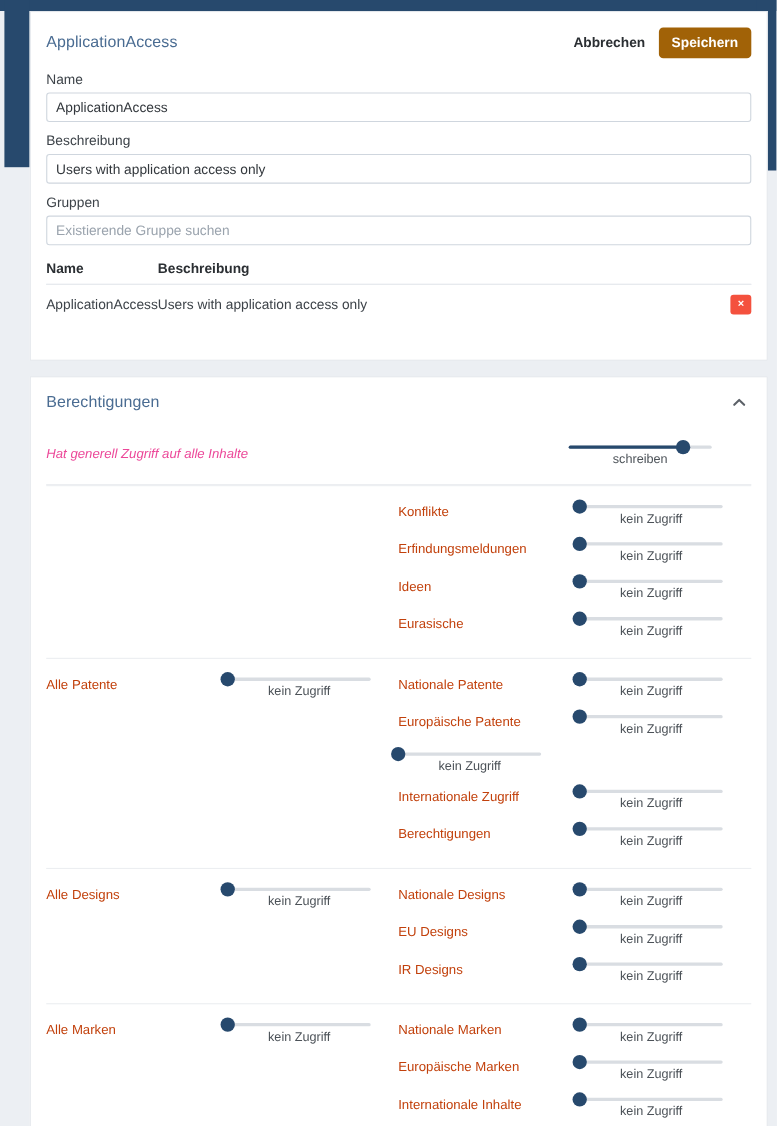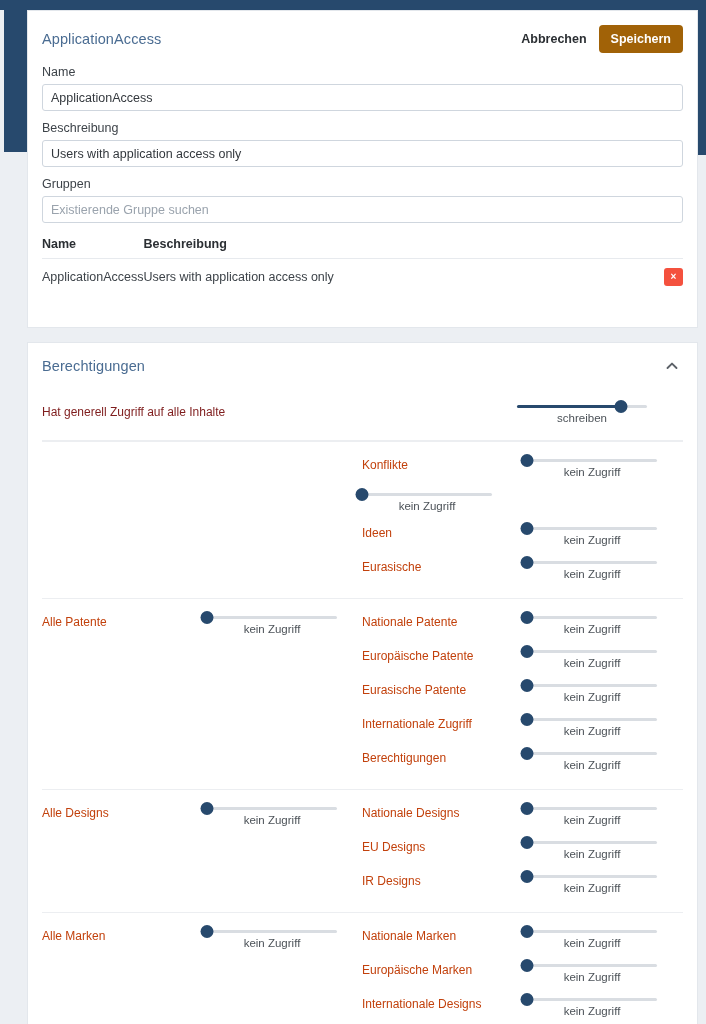--- a/index.html
+++ b/index.html
@@ -230,23 +230,24 @@
   }
 
   
   .gen-row {
     display: flex;
     align-items: flex-start;
     padding: 14px 14px 16px 14px;
   }
   .gen-label {
     font-size: 12px;
-    color: #7f1d1d;
+    color: #ec4899;
     flex: 1 1 auto;
     padding-top: 14px;
+    font-style: italic;
   }
   .gen-slider {
     width: 130px;
     flex: 0 0 130px;
     padding-top: 14px;
     margin-right: 36px;
   }
   .divider {
     height: 1px;
     background: #eceef1;
@@ -339,20 +340,21 @@
               <span class="perm-label">Konflikte</span>
               <div class="slider">
                 <div class="track">
                   <div class="fill" style="width: 0%;"></div>
                   <div class="thumb" style="left: 0%;"></div>
                 </div>
                 <div class="val">kein Zugriff</div>
               </div>
             </div>
             <div class="perm-row">
+              <span class="perm-label">Erfindungsmeldungen</span>
               <div class="slider">
                 <div class="track">
                   <div class="fill" style="width: 0%;"></div>
                   <div class="thumb" style="left: 0%;"></div>
                 </div>
                 <div class="val">kein Zugriff</div>
               </div>
             </div>
             <div class="perm-row">
               <span class="perm-label">Ideen</span>
@@ -404,21 +406,20 @@
               <span class="perm-label">Europäische Patente</span>
               <div class="slider">
                 <div class="track">
                   <div class="fill" style="width: 0%;"></div>
                   <div class="thumb" style="left: 0%;"></div>
                 </div>
                 <div class="val">kein Zugriff</div>
               </div>
             </div>
             <div class="perm-row">
-              <span class="perm-label">Eurasische Patente</span>
               <div class="slider">
                 <div class="track">
                   <div class="fill" style="width: 0%;"></div>
                   <div class="thumb" style="left: 0%;"></div>
                 </div>
                 <div class="val">kein Zugriff</div>
               </div>
             </div>
             <div class="perm-row">
               <span class="perm-label">Internationale Zugriff</span>
@@ -516,21 +517,21 @@
               <span class="perm-label">Europäische Marken</span>
               <div class="slider">
                 <div class="track">
                   <div class="fill" style="width: 0%;"></div>
                   <div class="thumb" style="left: 0%;"></div>
                 </div>
                 <div class="val">kein Zugriff</div>
               </div>
             </div>
             <div class="perm-row">
-              <span class="perm-label">Internationale Designs</span>
+              <span class="perm-label">Internationale Inhalte</span>
               <div class="slider">
                 <div class="track">
                   <div class="fill" style="width: 0%;"></div>
                   <div class="thumb" style="left: 0%;"></div>
                 </div>
                 <div class="val">kein Zugriff</div>
               </div>
             </div>
           </div>
         </div>

